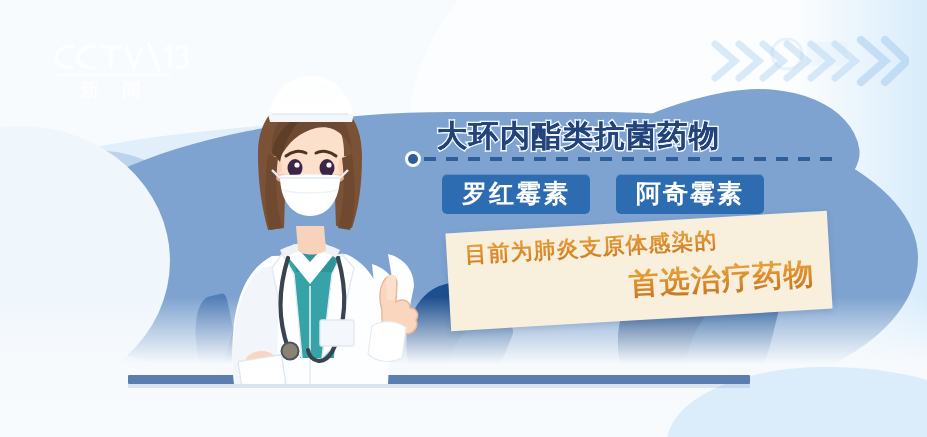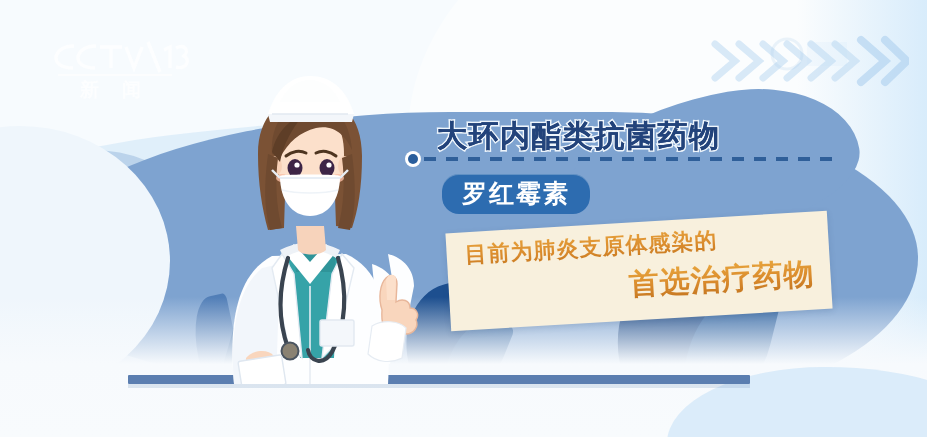--- a/index.html
+++ b/index.html
@@ -221,21 +221,21 @@
     left:442px;top:174px;
     display:flex;gap:26px;
   }
   .pill{
     background:#2d6cb0;
     color:#ffffff;
     font-size:25px;
     font-weight:bold;
     letter-spacing:2px;
     padding:5px 20px 7px 20px;
-    border-radius:17px;
+    border-radius:5px;
     white-space:nowrap;
     line-height:1.12;
     box-shadow:0 1px 0 rgba(255,255,255,.25) inset;
   }
 
   
   .banner{
     position:absolute;
     left:448px;top:222px;
     width:382px;height:98px;
@@ -413,20 +413,21 @@
   <div class="headline-fill">大环内酯类抗菌药物</div>
 
   <div class="dashrow">
     <div class="dot-outer"></div>
     <div class="dot-inner"></div>
     <div class="dash-line"></div>
   </div>
 
   <div class="pills">
     <div class="pill">罗红霉素</div>
+    <div class="pill">阿奇霉素</div>
   </div>
 
   <div class="banner">
     <div class="banner-inner">
       <div class="ban-l1">目前为肺炎支原体感染的</div>
       <div class="ban-l2">首选治疗药物</div>
     </div>
   </div>
 
 </div>

